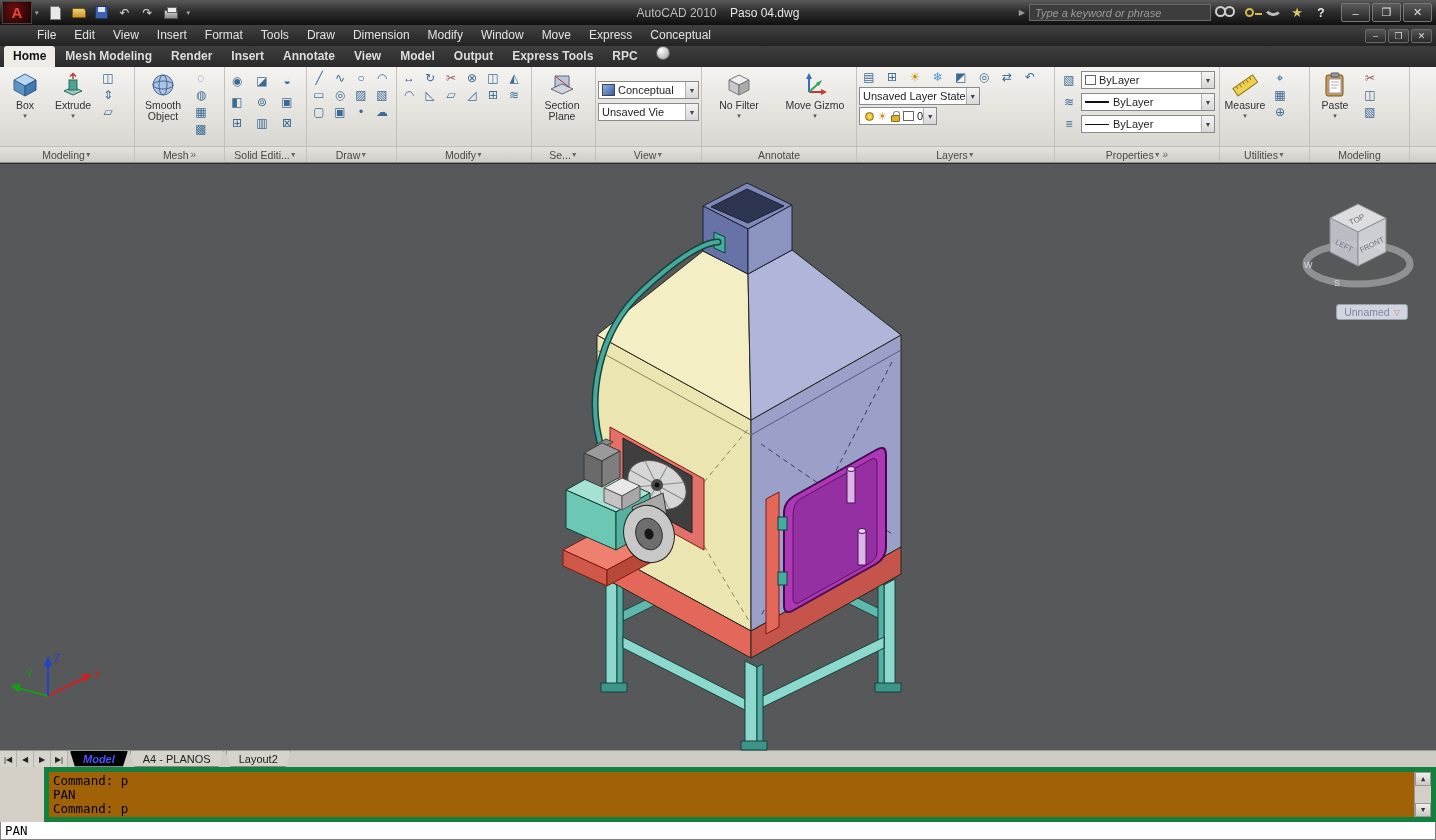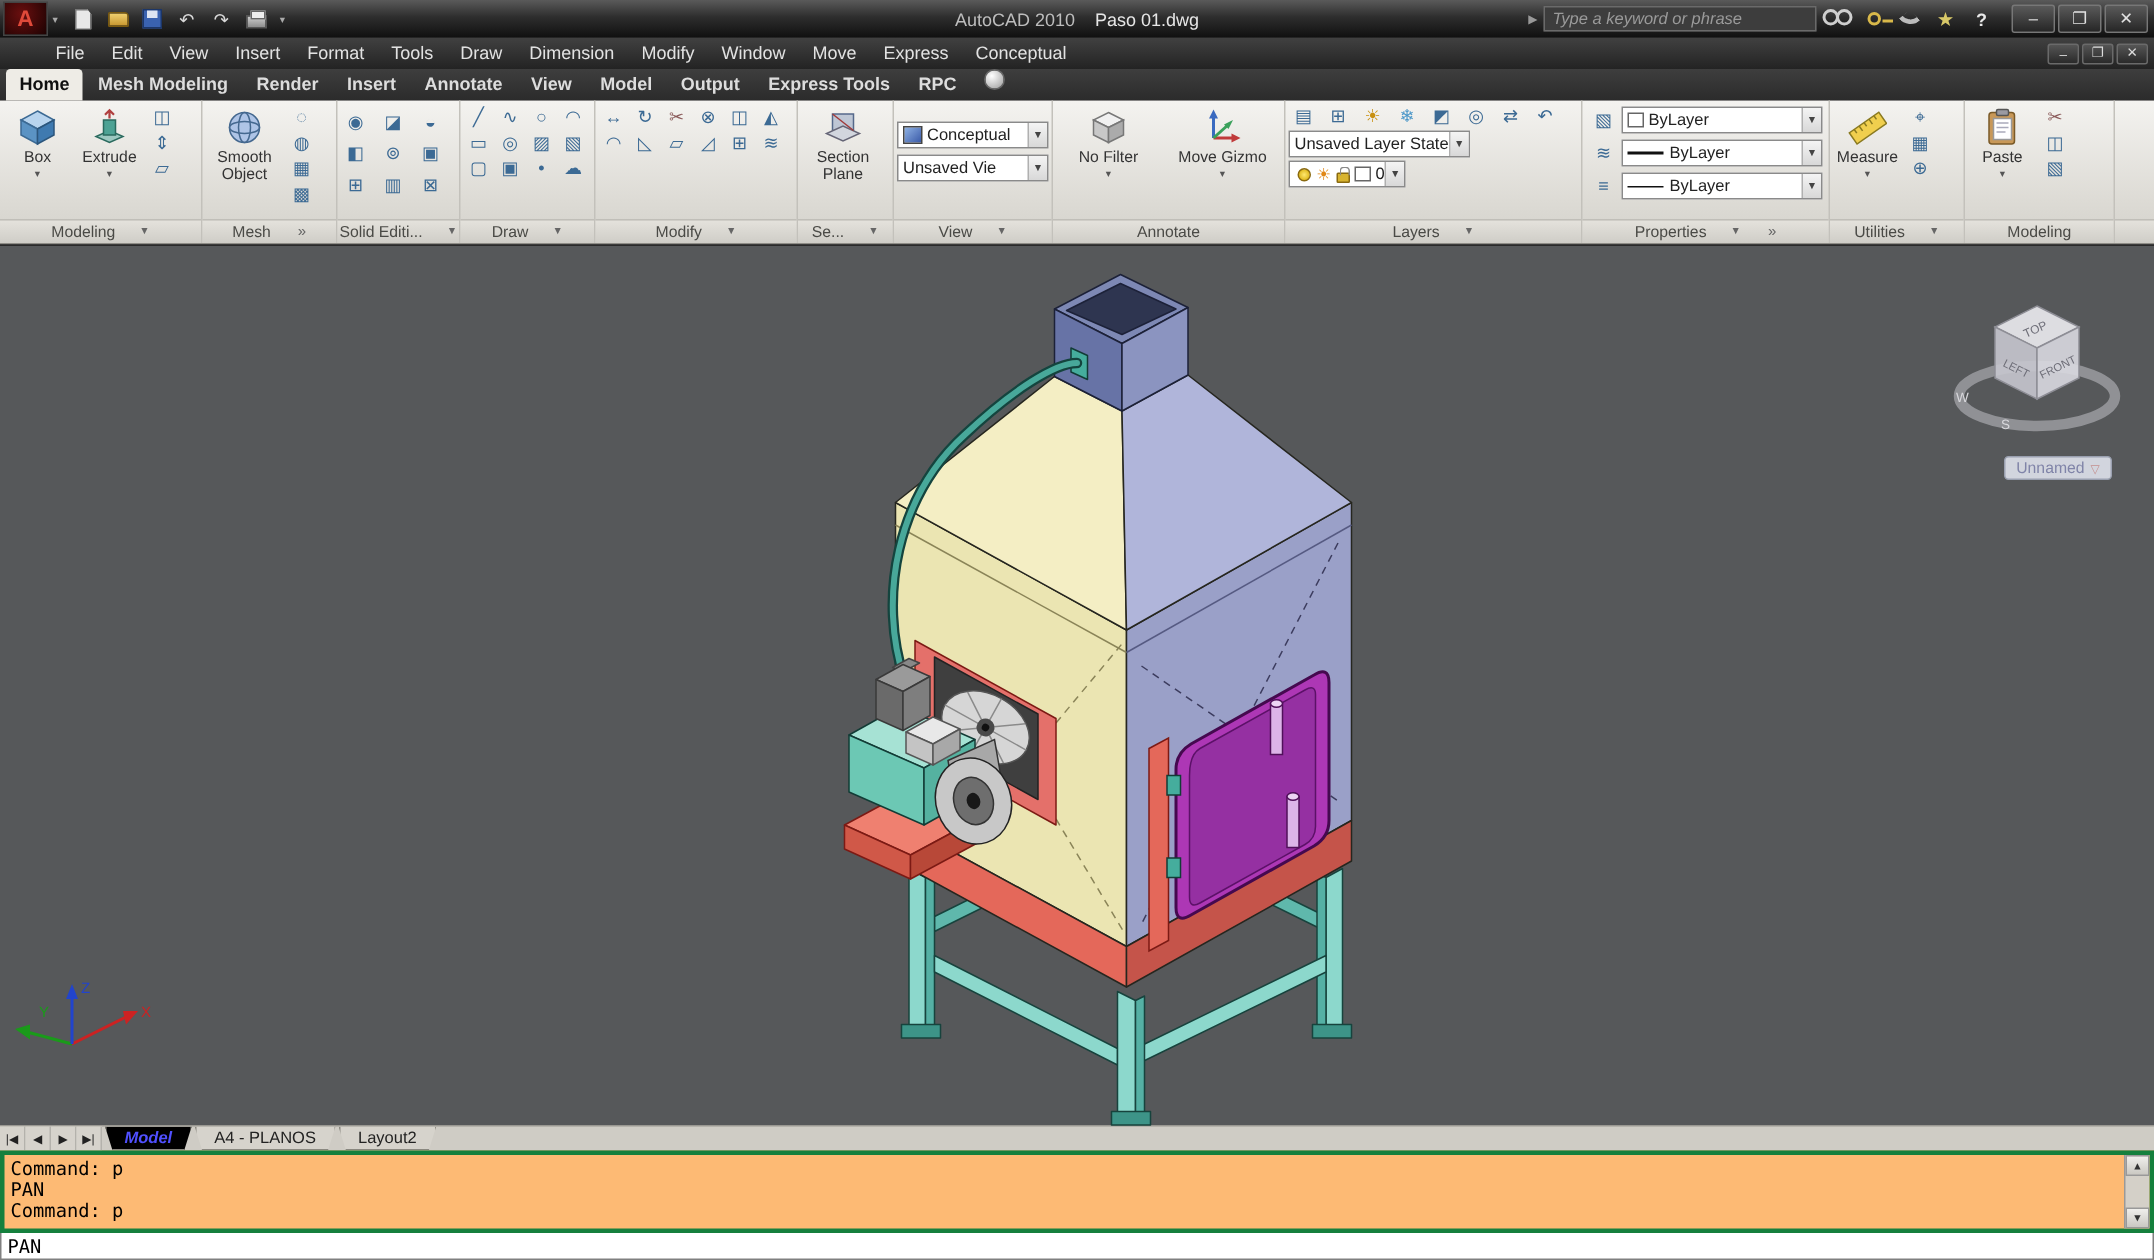--- a/index.html
+++ b/index.html
@@ -57,21 +57,21 @@
   .tabsrow .rtab.active{ background:#eeece6; color:#101010; }
   .rib-circle{ width:14px; height:14px; border-radius:50%; background:radial-gradient(circle at 35% 30%,#fff,#9a9a9a);
     border:1px solid #666; margin:0 0 3px 8px; }
 
   
   .ribbon{ height:96px; background:linear-gradient(#f4f3f0,#dddbd5 70%,#d3d1cb); display:flex;
     border-bottom:1px solid #8f8d87; }
   .panel{ display:flex; flex-direction:column; border-right:1px solid #c3c1bb; }
   .pc{ flex:1; display:flex; align-items:flex-start; padding:2px; gap:2px; }
   .plabel{ height:16px; font-size:10.5px; color:#4a4a46; display:flex; align-items:center;
-    justify-content:center; gap:16px; background:linear-gradient(#e4e2dc,#cfcdc7); border-top:1px solid #c0beb8; }
+    justify-content:center; gap:0; background:linear-gradient(#e4e2dc,#cfcdc7); border-top:1px solid #c0beb8; }
   .da{ font-size:7px; color:#666; }
   .ovf{ font-size:10px; color:#666; margin-left:2px; }
   .bigbtn{ width:46px; display:flex; flex-direction:column; align-items:center; padding-top:3px; }
   .blabel{ font-size:10.5px; color:#333; text-align:center; line-height:11px; margin-top:2px; }
   .barrow{ font-size:7px; color:#555; margin-top:1px; }
   .smallcol{ display:flex; flex-direction:column; }
   .ic{ width:20px; height:17px; display:flex; align-items:center; justify-content:center;
     font-size:12px; color:#3c6a94; }
   .grid4{ display:grid; grid-template-columns:repeat(4,21px); }
   .grid6{ display:grid; grid-template-columns:repeat(6,21px); }
@@ -109,22 +109,22 @@
   .layoutbar{ height:17px; background:#cfccc5; display:flex; align-items:stretch; border-top:1px solid #9a9892; font-size:11px; }
   .lnav{ width:17px; display:flex; align-items:center; justify-content:center; font-size:8px;
     color:#222; border-right:1px solid #b4b2ac; background:#d6d3cc; }
   .ltab{ padding:0 12px; display:flex; align-items:center; background:#d6d3cc; border:1px solid #8a8880;
     border-top:none; color:#222; clip-path:polygon(0 0,100% 0,calc(100% - 5px) 100%,5px 100%); margin-left:2px; }
   .ltab.active{ background:#000; color:#5050ff; font-style:italic; font-weight:bold; }
 
   
   .cmdwin{ height:73px; background:#d4d0c8; display:flex; flex-direction:column;
     font-family:"DejaVu Sans Mono","Liberation Mono",monospace; }
-  .cmdhistory{ flex:1; background:#fdba74; border:3px solid #15803d; position:relative;
-    padding:2px 20px 0 4px; overflow:hidden; }
+  .cmdhistory{ flex:1; background:#a16207; border:5px solid #15803d; position:relative;
+    padding:2px 20px 0 4px; overflow:hidden;margin-left:44px; }
   .cline{ font-size:12.5px; color:#000; line-height:14px; white-space:pre; }
   .cmdscroll{ position:absolute; right:0; top:0; bottom:0; width:17px; background:#d4d0c8;
     border-left:1px solid #999; display:flex; flex-direction:column; justify-content:space-between; }
   .sarr{ height:14px; display:flex; align-items:center; justify-content:center; font-size:7px; color:#333;
     background:linear-gradient(#f0efec,#cac8c2); border:1px solid #999; }
   .cmdinput{ height:18px; background:#fff; border:1px solid #808080; border-top:none;
     font-size:12.5px; color:#000; padding:1px 4px; }
 </style>
 </head>
 <body>
@@ -144,21 +144,21 @@
       </span>
     <span class="qbtn">↶</span>
     <span class="qbtn">↷</span>
     <span class="qbtn">
         <span class="qi-print"></span>
       </span>
     <span class="logo-arrow">▾</span>
   </div>
   <div class="tcenter">
     <span>AutoCAD 2010</span>
-    <span class="doc">Paso 01.dwg</span>
+    <span class="doc">Paso 04.dwg</span>
   </div>
   <div class="tright">
     <span class="pre-arrow">▶</span>
     <input class="search" placeholder="Type a keyword or phrase" style="">
     <span class="ibtn">
         <span class="binoc"></span>
       </span>
     <span class="ibtn">
         <span class="keyi"></span>
       </span>

